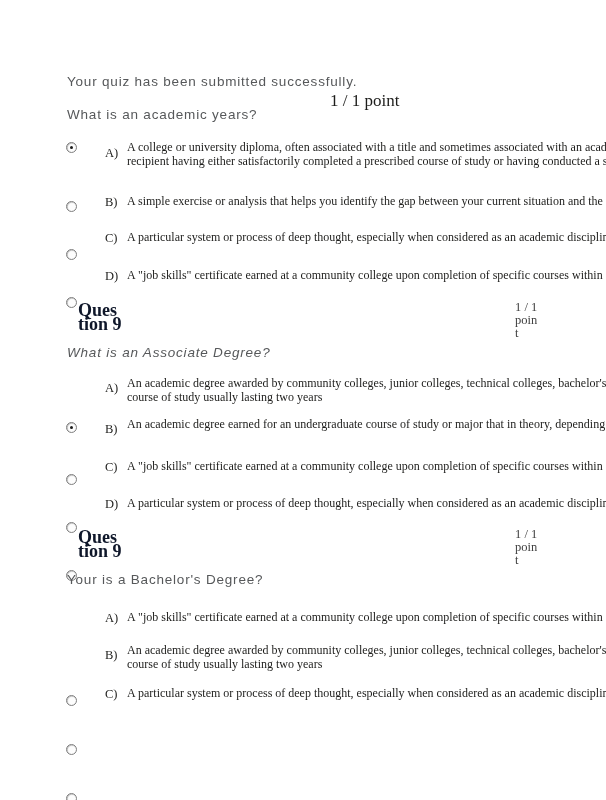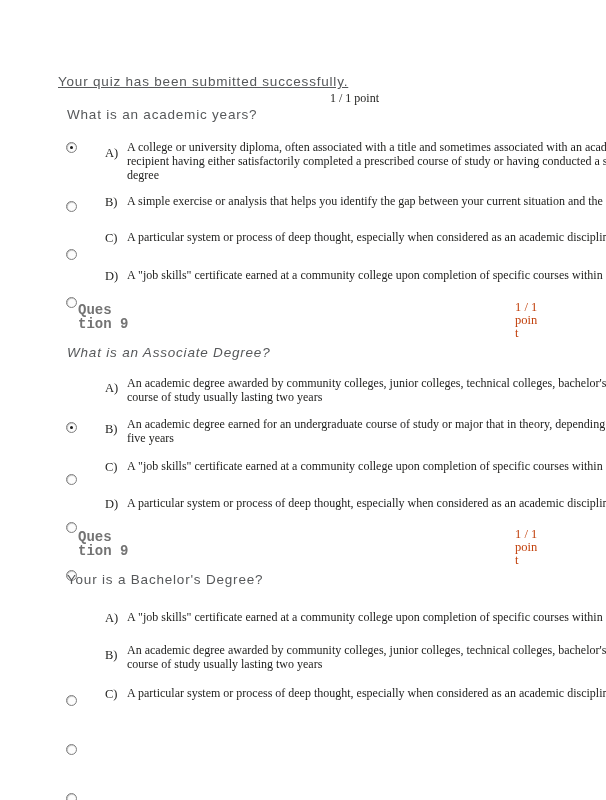--- a/index.html
+++ b/index.html
@@ -13,35 +13,35 @@
   .abs{position:absolute;}
   .heading{
     font-family:"Liberation Sans", sans-serif;
     font-size:13.5px;
     letter-spacing:0.8px;
     color:#56585a;
     white-space:nowrap;
   }
   .points-inline{
     font-family:"Liberation Serif", serif;
-    font-size:12px;
+    font-size:17px;
     color:#1d1d1b;
     white-space:nowrap;
   }
   .qlabel{
-    font-family:Liberation Mono, monospace;
-    font-size:14px;
+    font-family:Liberation Serif, serif;
+    font-size:18px;
     font-weight:bold;
-    color:#737373;
+    color:#0f172a;
     line-height:13.5px;
   }
   .qpoints{
     font-family:"Liberation Serif", serif;
     font-size:12.5px;
-    color:#c2410c;
+    color:#404040;
     line-height:13px;
   }
   .opt-letter{
     font-family:"Liberation Serif", serif;
     font-size:12.5px;
     color:#1d1d1b;
     white-space:nowrap;
   }
   .opt-text{
     width:479px;
@@ -70,32 +70,31 @@
     position:absolute;
     left:3px;top:3px;
     width:3px;height:3px;
     border-radius:50%;
     background:#1a1a1a;
   }
 </style>
 </head>
 <body>
 
-<div class="abs heading" style="left:58px;top:74px;text-decoration:underline;">Your quiz has been submitted successfully.</div>
+<div class="abs heading" style="left:67px;top:74px;">Your quiz has been submitted successfully.</div>
 
 <div class="abs points-inline" style="left:330px;top:91px;">1 / 1 point</div>
 
 <div class="abs heading" style="left:67px;top:107px;">What is an academic years?</div>
 
 <span class="abs radio selected" style="left:66px;top:142px;"></span>
 <div class="abs opt-letter" style="left:105px;top:146px;">A)</div>
 <div class="abs opt-text" style="left:127px;top:140px;">
   <div class="tline">A college or university diploma, often associated with a title and sometimes associated with an academic</div>
   <div class="tline">recipient having either satisfactorily completed a prescribed course of study or having conducted a scholarly</div>
-  <div class="tline">degree</div>
 </div>
 
 <span class="abs radio" style="left:66px;top:190px;"></span>
 <div class="abs opt-letter" style="left:105px;top:195px;">B)</div>
 <div class="abs opt-text" style="left:127px;top:194px;">
   <div class="tline">A simple exercise or analysis that helps you identify the gap between your current situation and the future</div>
 </div>
 
 <span class="abs radio" style="left:66px;top:227px;"></span>
 <div class="abs opt-letter" style="left:105px;top:231px;">C)</div>
@@ -125,21 +124,20 @@
 <div class="abs opt-letter" style="left:105px;top:381px;">A)</div>
 <div class="abs opt-text" style="left:127px;top:376px;">
   <div class="tline">An academic degree awarded by community colleges, junior colleges, technical colleges, bachelor's degree-granting</div>
   <div class="tline">course of study usually lasting two years</div>
 </div>
 
 <span class="abs radio" style="left:66px;top:419px;"></span>
 <div class="abs opt-letter" style="left:105px;top:422px;">B)</div>
 <div class="abs opt-text" style="left:127px;top:417px;">
   <div class="tline">An academic degree earned for an undergraduate course of study or major that in theory, depending on</div>
-  <div class="tline">five years</div>
 </div>
 
 <span class="abs radio" style="left:66px;top:456px;"></span>
 <div class="abs opt-letter" style="left:105px;top:460px;">C)</div>
 <div class="abs opt-text" style="left:127px;top:459px;">
   <div class="tline">A "job skills" certificate earned at a community college upon completion of specific courses within a</div>
 </div>
 
 <span class="abs radio" style="left:66px;top:493px;"></span>
 <div class="abs opt-letter" style="left:105px;top:497px;">D)</div>

